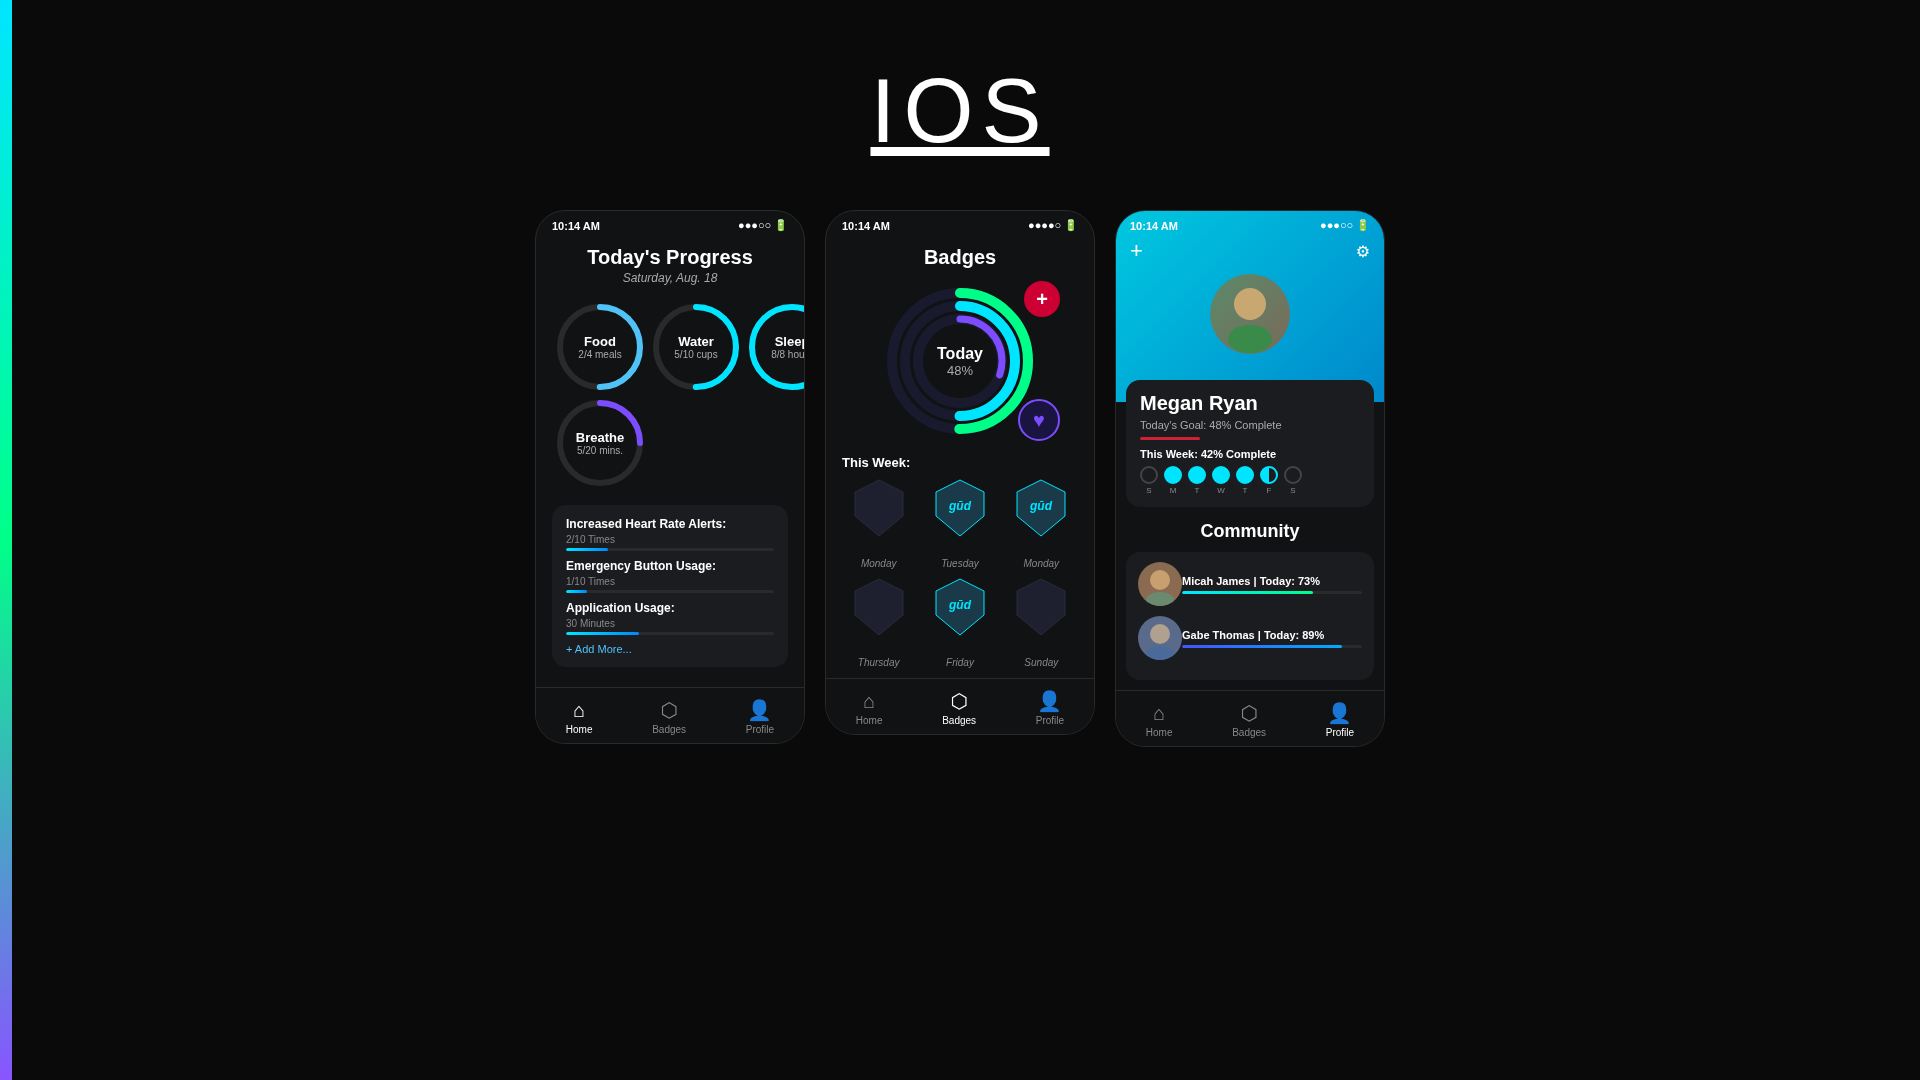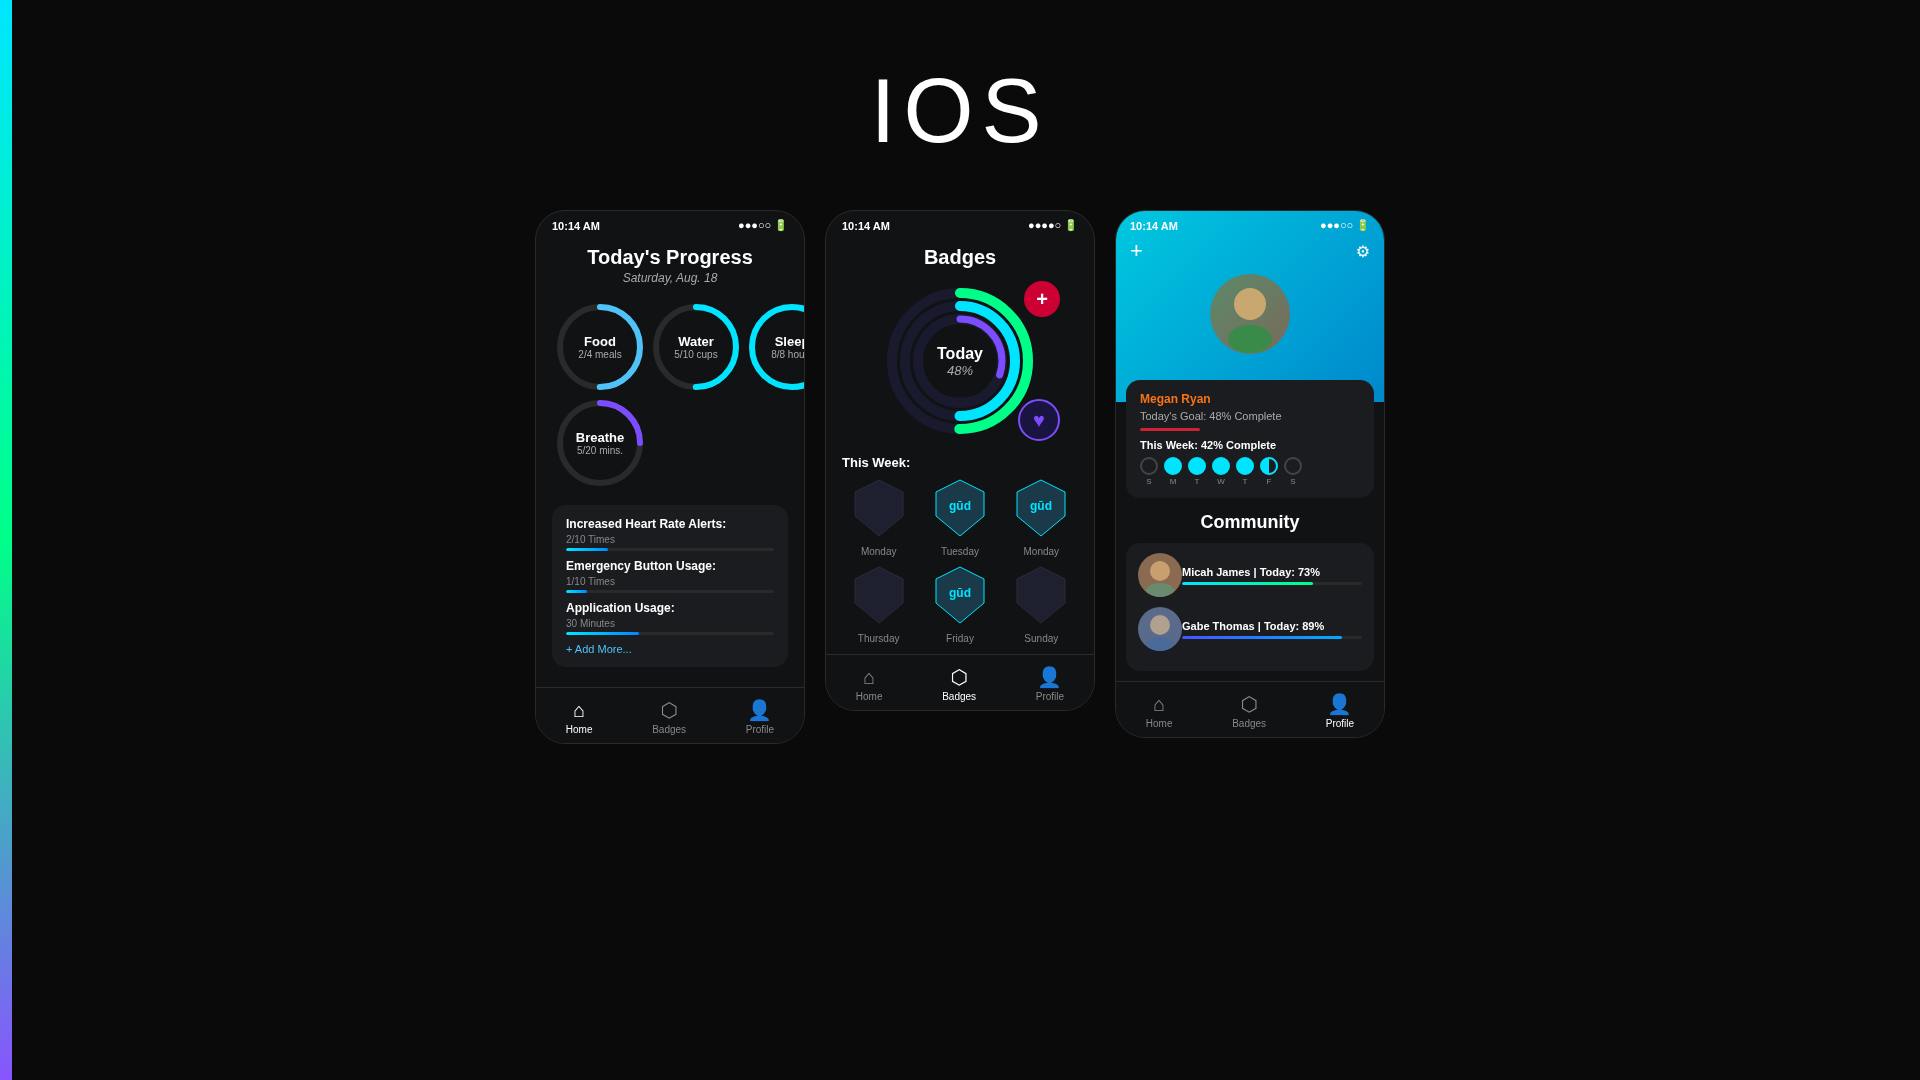--- a/index.html
+++ b/index.html
@@ -20,20 +20,21 @@
     
     .page-title {
       position: absolute;
       top: 60px;
       left: 50%;
       transform: translateX(-50%);
       color: #ffffff;
       font-size: 90px;
       font-weight: 300;
       letter-spacing: 8px;
+      text-decoration: underline;
     }
     
     .phones-row {
       position: absolute;
       top: 210px;
       left: 50%;
       transform: translateX(-50%);
       display: flex;
       gap: 20px;
       align-items: flex-start;
@@ -203,21 +204,21 @@
     .badge-ring-1 { fill: none; stroke: #00ff88; stroke-width: 10; stroke-linecap: round; }
     .badge-ring-2 { fill: none; stroke: #00e5ff; stroke-width: 10; stroke-linecap: round; }
     .badge-ring-3 { fill: none; stroke: #7c4dff; stroke-width: 7; stroke-linecap: round; }
     .badge-center-text {
       position: absolute;
       top: 50%; left: 50%;
       transform: translate(-50%, -50%);
       text-align: center;
     }
     .badge-center-label { color: #fff; font-size: 16px; font-weight: 600; }
-    .badge-center-pct { color: #aaa; font-size: 13px; font-style: italic; }
+    .badge-center-pct { color: #aaa; font-size: 13px; }
     .badge-plus-btn {
       position: absolute;
       top: 0; right: 0;
       width: 36px; height: 36px;
       background: #cc0033;
       border-radius: 50%;
       display: flex; align-items: center; justify-content: center;
       color: #fff;
       font-size: 20px;
       font-weight: 700;
@@ -242,21 +243,22 @@
     }
     .badges-grid {
       display: grid;
       grid-template-columns: repeat(3, 1fr);
       gap: 8px;
     }
     .badge-day-item {
       display: flex;
       flex-direction: column;
       align-items: center;
-      gap: 8px;
+      gap: 20px;
+      font-style: italic;
     }
     .badge-day-name { color: #888; font-size: 10px; }
 
     
     .shield-svg { width: 56px; height: 60px; }
 
     
     .phone3 { background: #111214; }
     .phone3-topbar {
       display: flex;
@@ -273,22 +275,22 @@
     }
     .profile-avatar {
       width: 80px; height: 80px;
       border-radius: 50%;
       background: linear-gradient(135deg, #5a8a6a, #7a6a5a);
       display: flex; align-items: center; justify-content: center;
       overflow: hidden;
       position: relative;
     }
     .profile-name {
-      color: #f97316;
-      font-size: 12px;
+      color: #ffffff;
+      font-size: 20px;
       font-weight: 700;
       margin-bottom: 4px;
     }
     .profile-goal {
       color: #aaa;
       font-size: 11px;
       margin-bottom: 6px;
     }
     .profile-goal-bar-bg {
       width: 60px; height: 3px;

